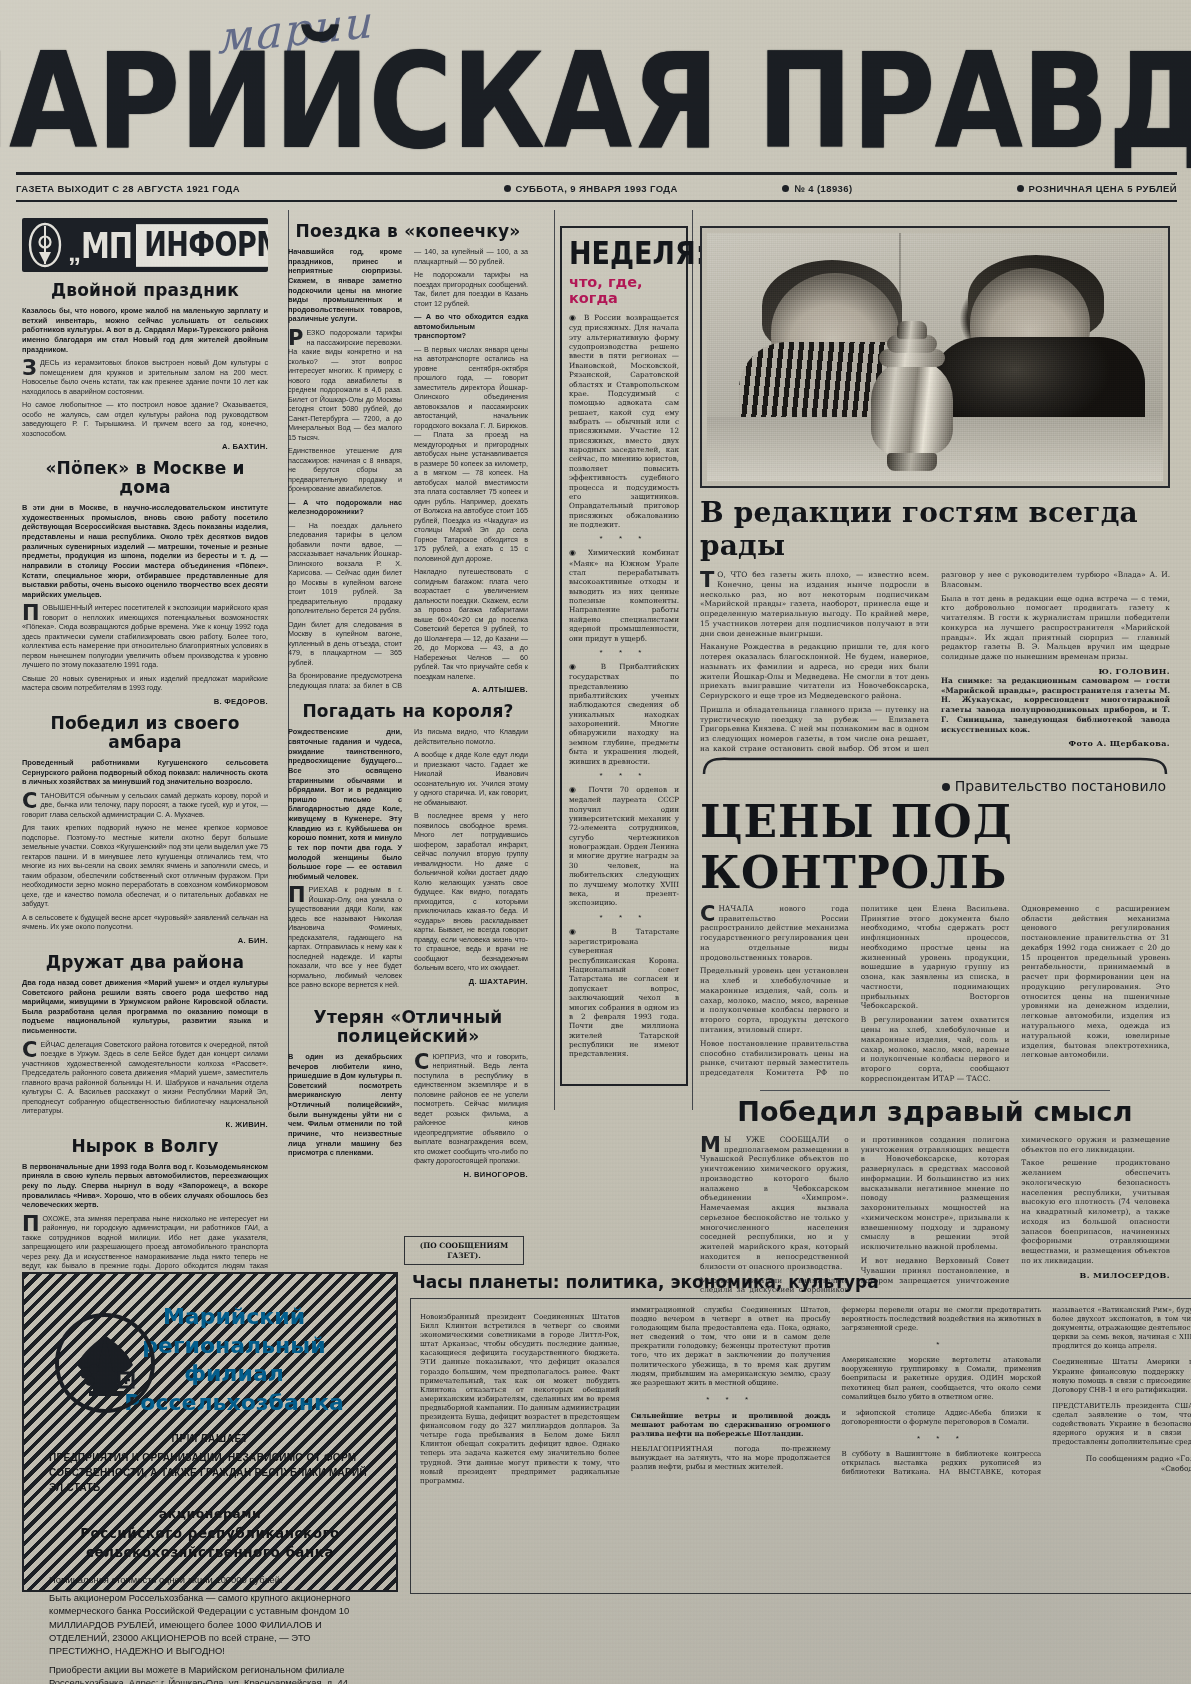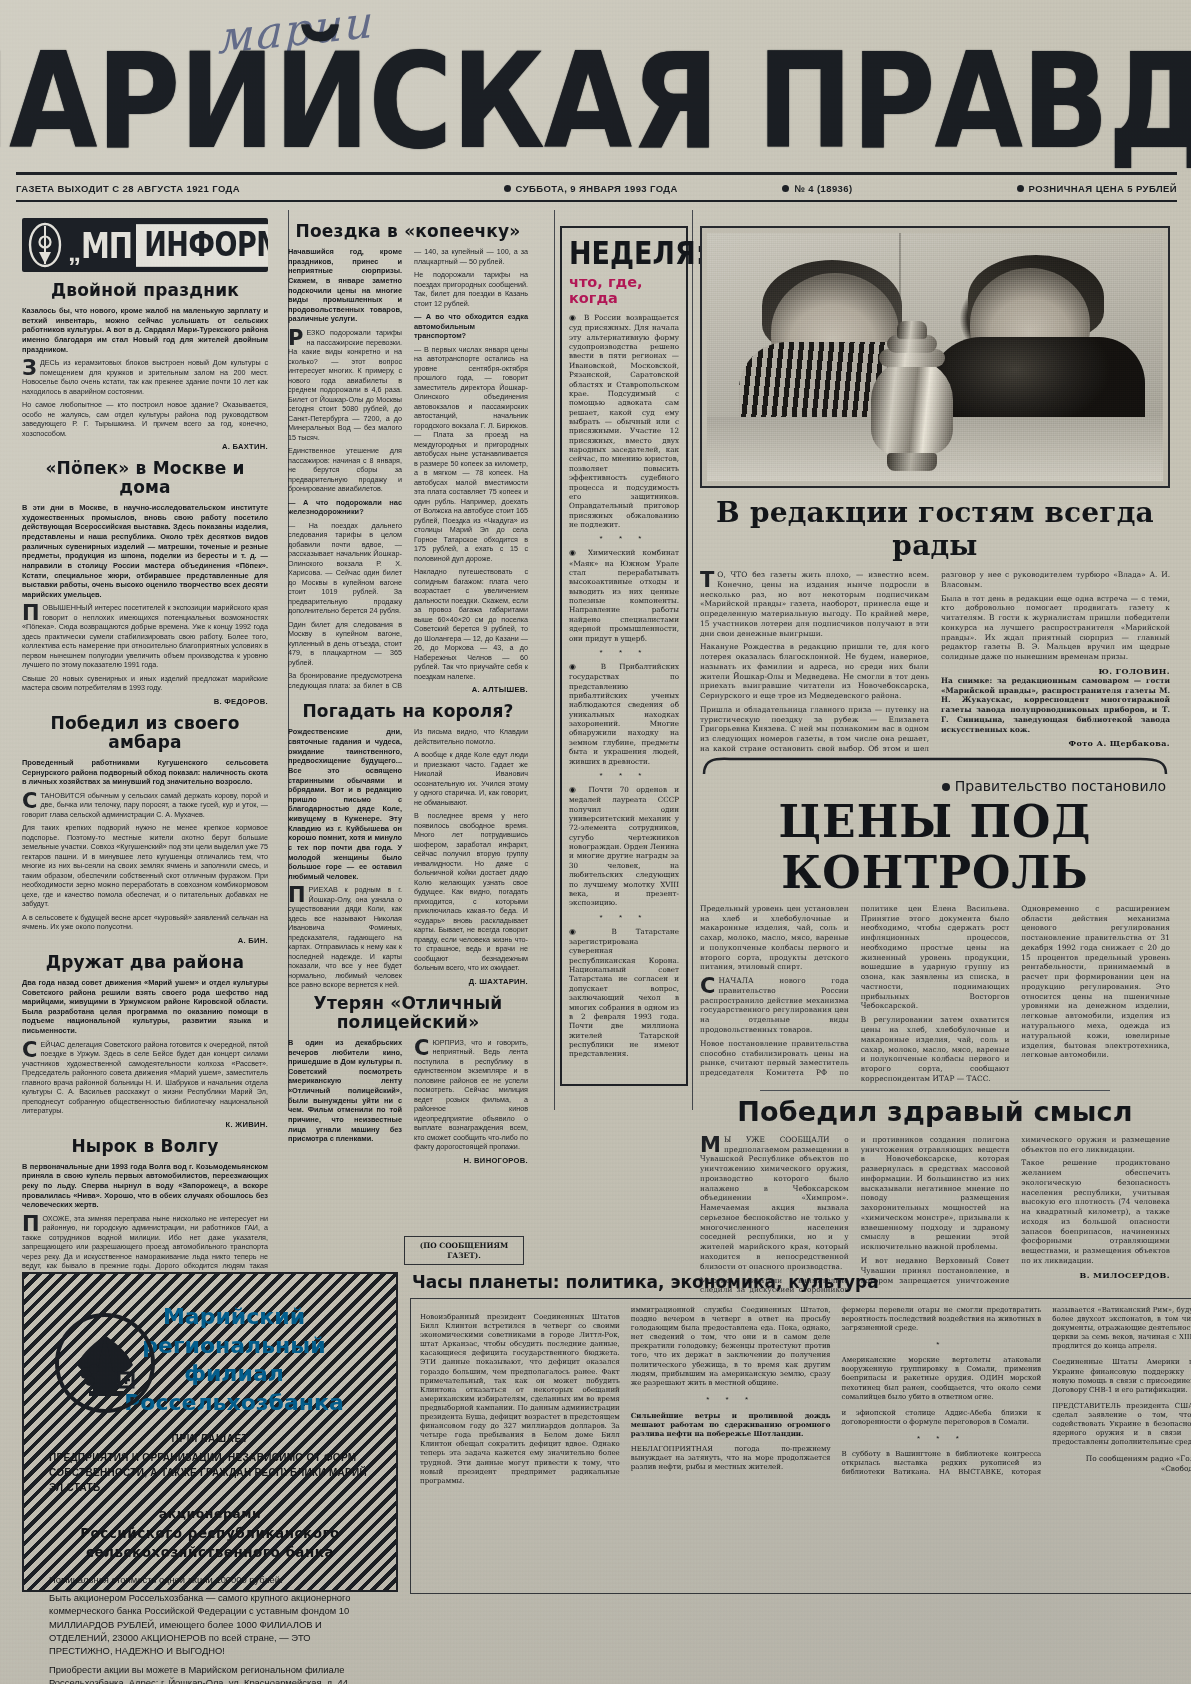--- a/index.html
+++ b/index.html
@@ -179,21 +179,21 @@
   .sv-foot{position:absolute;bottom:0;left:24px;width:50px;height:18px;border-radius:4px 4px 8px 8px;
     background:linear-gradient(96deg,#413e38,#b9b6ae 48%,#56524c);}
   .ph-grain{position:absolute;inset:0;
     background:
       repeating-linear-gradient(0deg, rgba(255,255,255,.05) 0px, rgba(255,255,255,.05) 1px, rgba(0,0,0,.05) 1px, rgba(0,0,0,.05) 2px),
       repeating-linear-gradient(90deg, rgba(0,0,0,.04) 0px, rgba(0,0,0,.04) 1px, rgba(255,255,255,.03) 1px, rgba(255,255,255,.03) 2px);
     mix-blend-mode:overlay;}
 
   .hl-serif{
     font-family:"DejaVu Serif",serif;font-weight:700;
-    font-size:28px;text-align:center;margin:8px 0 8px 0;color:#14171c;
+    font-size:28px;text-align:left;margin:8px 0 8px 0;color:#14171c;
     letter-spacing:.2px;
   }
   .hl-serif.big{font-size:44px;letter-spacing:1px;}
   .kicker{
     font-size:14px;text-align:right;margin:0 4px 2px 0;color:#1a1d22;
     font-family:"DejaVu Sans",sans-serif;
   }
   .kicker .dot{width:8px;height:8px;}
   .three{column-count:3;column-gap:12px;}
   .two{column-count:2;column-gap:12px;}
@@ -340,21 +340,21 @@
     <h2 class="head" style="margin-top:6px;">Погадать на короля?</h2>
     <div class="two">
       <p class="lead">Рождественские дни, святочные гадания и чудеса, ожидание таинственного, предвосхищение будущего... Все это освящено старинными обычаями и обрядами. Вот и в редакцию пришло письмо с благодарностью дяде Коле, живущему в Куженере. Эту Клавдию из г. Куйбышева он хорошо помнит, хотя и минуло с тех пор почти два года. У молодой женщины было большое горе — ее оставил любимый человек.</p>
       <p class="body dropcap">ПРИЕХАВ к родным в г. Йошкар-Олу, она узнала о существовании дяди Коли, как здесь все называют Николая Ивановича Фоминых, предсказателя, гадающего на картах. Отправилась к нему как к последней надежде. И карты показали, что все у нее будет нормально, любимый человек все равно вскоре вернется к ней.</p>
       <p class="body">Из письма видно, что Клавдии действительно помогло.</p>
       <p class="body">А вообще к дяде Коле едут люди и приезжают часто. Гадает же Николай Иванович осознательную их. Учился этому у одного старичка. И, как говорит, не обманывают.</p>
       <p class="body">В последнее время у него появилось свободное время. Много лет потрудившись шофером, заработал инфаркт, сейчас получил вторую группу инвалидности. Но даже с больничной койки достает дядю Колю желающих узнать свое будущее. Как видно, погадать приходится, с которыми приключилась какая-то беда. И «сударь» вновь раскладывает карты. Бывает, не всегда говорит правду, если человека жизнь что-то страшное, ведь и врачи не сообщают безнадежным больным всего, что их ожидает.</p>
       <p class="sign">Д. ШАХТАРИН.</p>
     </div>
 
-    <h2 class="head" style="margin-top:0;">Утерян «Отличный полицейский»</h2>
+    <h2 class="head" style="margin-top:14px;">Утерян «Отличный полицейский»</h2>
     <div class="two">
       <p class="lead">В один из декабрьских вечеров любители кино, пришедшие в Дом культуры п. Советский посмотреть американскую ленту «Отличный полицейский», были вынуждены уйти ни с чем. Фильм отменили по той причине, что неизвестные лица угнали машину без присмотра с пленками.</p>
       <p class="body dropcap">СЮРПРИЗ, что и говорить, неприятный. Ведь лента поступила в республику в единственном экземпляре и в половине районов ее не успели посмотреть. Сейчас милиция ведет розыск фильма, а районное кинов идеопредприятие объявило о выплате вознаграждения всем, кто сможет сообщить что-либо по факту дорогостоящей пропажи.</p>
       <p class="sign">Н. ВИНОГОРОВ.</p>
     </div>
   </div>
 
   <div class="col" style="left:560px;top:226px;width:128px;height:860px;">
     <div class="nedelya-box">
       <p class="nedelya-t">НЕДЕЛЯ:</p>
@@ -411,22 +411,22 @@
       <svg viewBox="0 0 470 22" preserveAspectRatio="none">
         <path d="M4 18 C4 4, 14 2, 30 3 L440 3 C458 3, 466 6, 466 18" fill="none" stroke="#23262c" stroke-width="2.5"></path>
       </svg>
     </div>
 
     <div class="kicker">
       <span class="dot"></span><span>Правительство постановило</span>
     </div>
     <h2 class="hl-serif big" style="margin:2px 0 6px 0;">ЦЕНЫ ПОД КОНТРОЛЬ</h2>
     <div class="three">
+      <p class="body serif dropcap">С НАЧАЛА нового года правительство России распространило действие механизма государственного регулирования цен на отдельные виды продовольственных товаров.</p>
       <p class="body serif">Предельный уровень цен установлен на хлеб и хлебобулочные и макаронные изделия, чай, соль и сахар, молоко, масло, мясо, вареные и полукопченые колбасы первого и второго сорта, продукты детского питания, этиловый спирт.</p>
-      <p class="body serif dropcap">С НАЧАЛА нового года правительство России распространило действие механизма государственного регулирования цен на отдельные виды продовольственных товаров.</p>
       <p class="body serif">Новое постановление правительства способно стабилизировать цены на рынке, считают первый заместитель председателя Комитета РФ по политике цен Елена Васильева. Принятие этого документа было необходимо, чтобы сдержать рост инфляционных процессов, необходимо простые цены на жизненный уровень продукции, вошедшие в ударную группу из озона, как заявлены из списка, в частности, поднимающих прибыльных Восторгов Чебоксарской.</p>
       <p class="body serif">В регулировании затем охватится цены на хлеб, хлебобулочные и макаронные изделия, чай, соль и сахар, молоко, масло, мясо, вареные и полукопченые колбасы первого и второго сорта, сообщают корреспондентам ИТАР — ТАСС.</p>
       <p class="body serif">Одновременно с расширением области действия механизма ценового регулирования постановление правительства от 31 декабря 1992 года снижает с 20 до 15 процентов предельный уровень рентабельности, принимаемый в расчет при формировании цен на продукцию регулирования. Это относится цены на пшеничные уровнями на денежном изделии, легковые автомобили, изделия из натурального меха, одежда из натуральной кожи, ювелирные изделия, бытовая электротехника, легковые автомобили.</p>
     </div>
 
     <div class="hr-s" style="margin:6px 60px;"></div>
 
     <h2 class="head" style="font-size:27px;margin:6px 0 8px 0;">Победил здравый смысл</h2>
     <div class="three">
       <p class="body serif dropcap">МЫ УЖЕ СООБЩАЛИ о предполагаемом размещении в Чувашской Республике объектов по уничтожению химического оружия, производство которого было налажено в Чебоксарском объединении «Химпром». Намечаемая акция вызвала серьезное беспокойство не только у многочисленного населения соседней республики, но и у жителей марийского края, который находится в непосредственной близости от опасного производства.</p>

